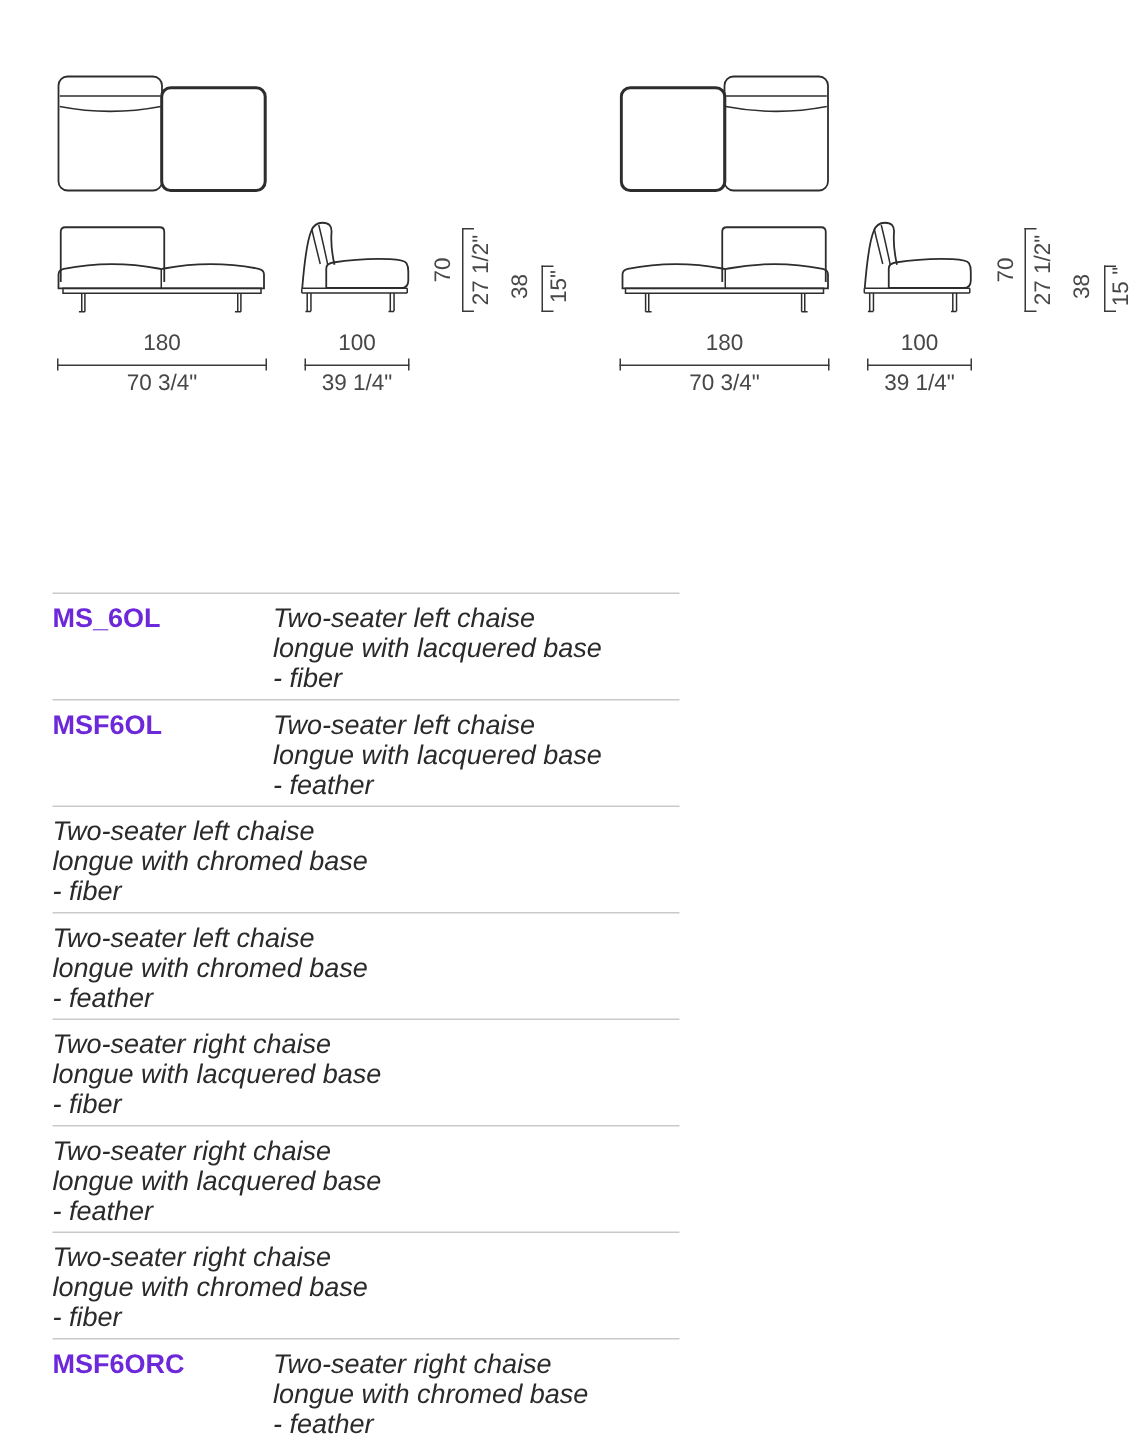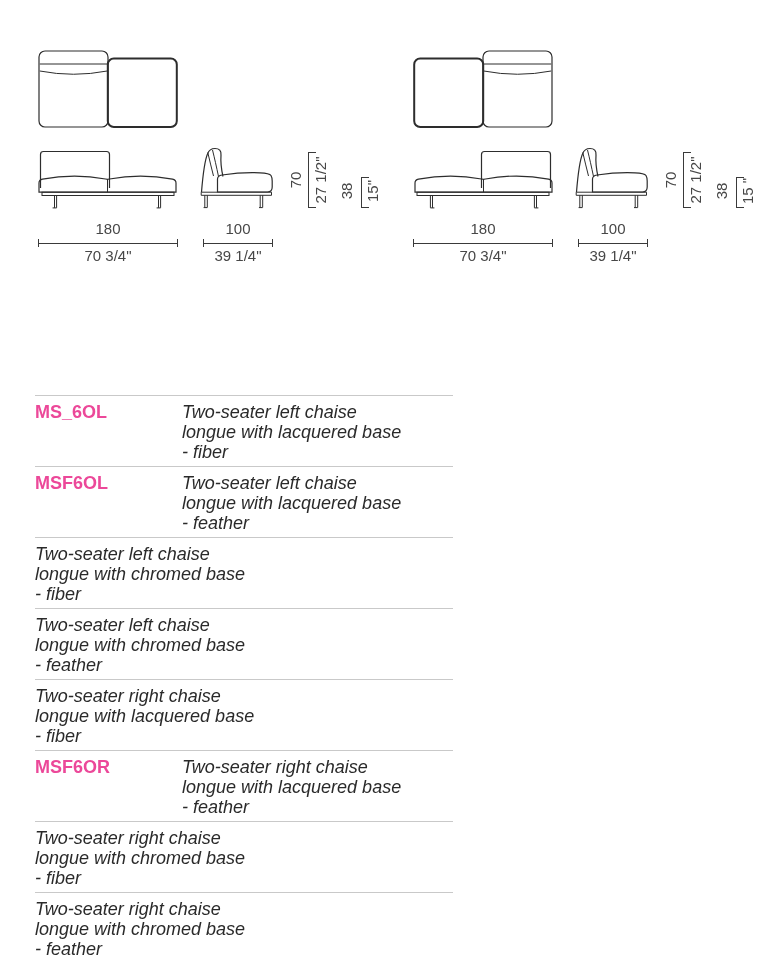--- a/index.html
+++ b/index.html
@@ -28,21 +28,21 @@
   .hline { position:absolute; height:1px; background:#3a3a3a; }
   .htick { position:absolute; width:1px; height:8px; background:#3a3a3a; }
   .hdim-label { position:absolute; text-align:center; font-size:15px; color:#474747; }
   .w-dim { left:8px;   width:140px; }
   .d-dim { left:173px; width:70px; }
   
   .products { position:absolute; left:35px; top:395px; width:418px; }
   .prow { display:flex; border-top:1px solid #c9c9c9; padding:6px 0 4px 0; }
   .pcode {
     width:147px; font-weight:bold; font-size:18px; line-height:20px;
-    color:#ec4899; white-space:nowrap;
+    color:#6d28d9; white-space:nowrap;
   }
   .pdesc { width:271px; font-size:18px; line-height:20px; color:#2a2a2a; }
   .pdesc div { white-space:nowrap;font-style:italic; }
 </style>
 </head>
 <body>
 
 <div class="canvas">
 
   <div class="module-group" id="group-left">
@@ -201,37 +201,37 @@
 
     <div class="prow">
       <div class="pdesc">
         <div>Two-seater right chaise</div>
         <div>longue with lacquered base</div>
         <div>- fiber</div>
       </div>
     </div>
 
     <div class="prow">
-      <div class="pcode">MSF6OR</div>
-      <div class="pdesc">
-        <div>Two-seater right chaise</div>
-        <div>longue with lacquered base</div>
-        <div>- feather</div>
-      </div>
-    </div>
-
-    <div class="prow">
-      <div class="pdesc">
-        <div>Two-seater right chaise</div>
-        <div>longue with chromed base</div>
-        <div>- fiber</div>
-      </div>
-    </div>
-
-    <div class="prow">
+      <div class="pdesc">
+        <div>Two-seater right chaise</div>
+        <div>longue with lacquered base</div>
+        <div>- feather</div>
+      </div>
+    </div>
+
+    <div class="prow">
+      <div class="pdesc">
+        <div>Two-seater right chaise</div>
+        <div>longue with chromed base</div>
+        <div>- fiber</div>
+      </div>
+    </div>
+
+    <div class="prow">
+      <div class="pcode">MSF6ORC</div>
       <div class="pdesc">
         <div>Two-seater right chaise</div>
         <div>longue with chromed base</div>
         <div>- feather</div>
       </div>
     </div>
 
   </div>
 </div>
 

